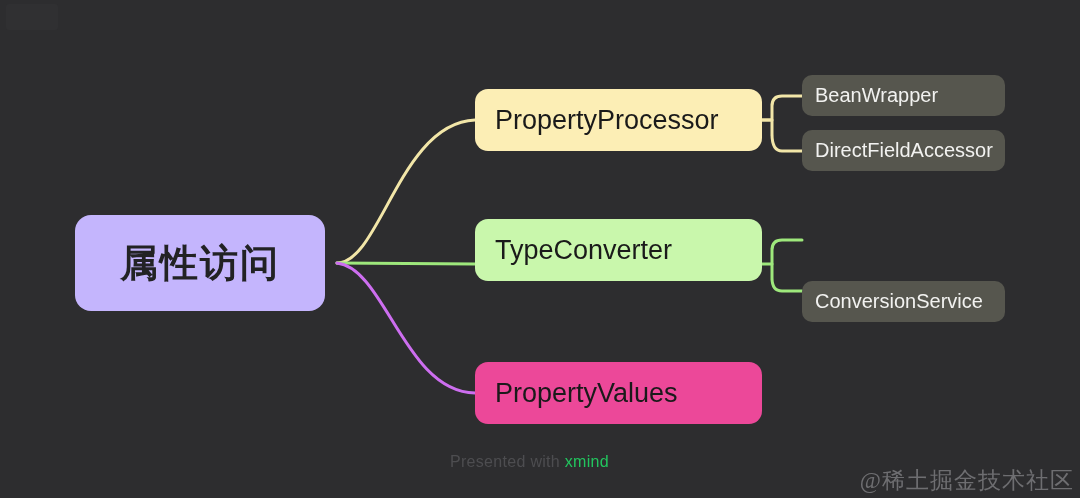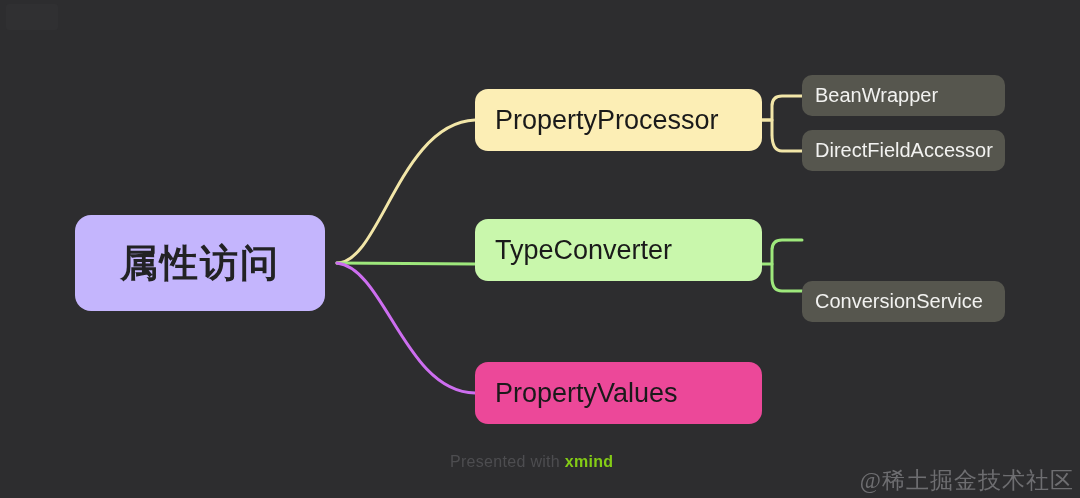--- a/index.html
+++ b/index.html
@@ -78,21 +78,21 @@
 
   
   .xmind-mark {
     position: absolute;
     left: 450px;
     top: 453px;
     font-size: 16px;
     color: #4d4d50;
     letter-spacing: .3px;
   }
-  .xmind-mark b { color: #84cc16; font-weight: bold; }
+  .xmind-mark b { color: #22c55e; font-weight: normal; }
 
   .wechat-mark {
     position: absolute;
     left: 679px;
     top: 434px;
     display: flex;
     align-items: center;
     gap: 10px;
   }
   .wechat-mark .wx-text {

